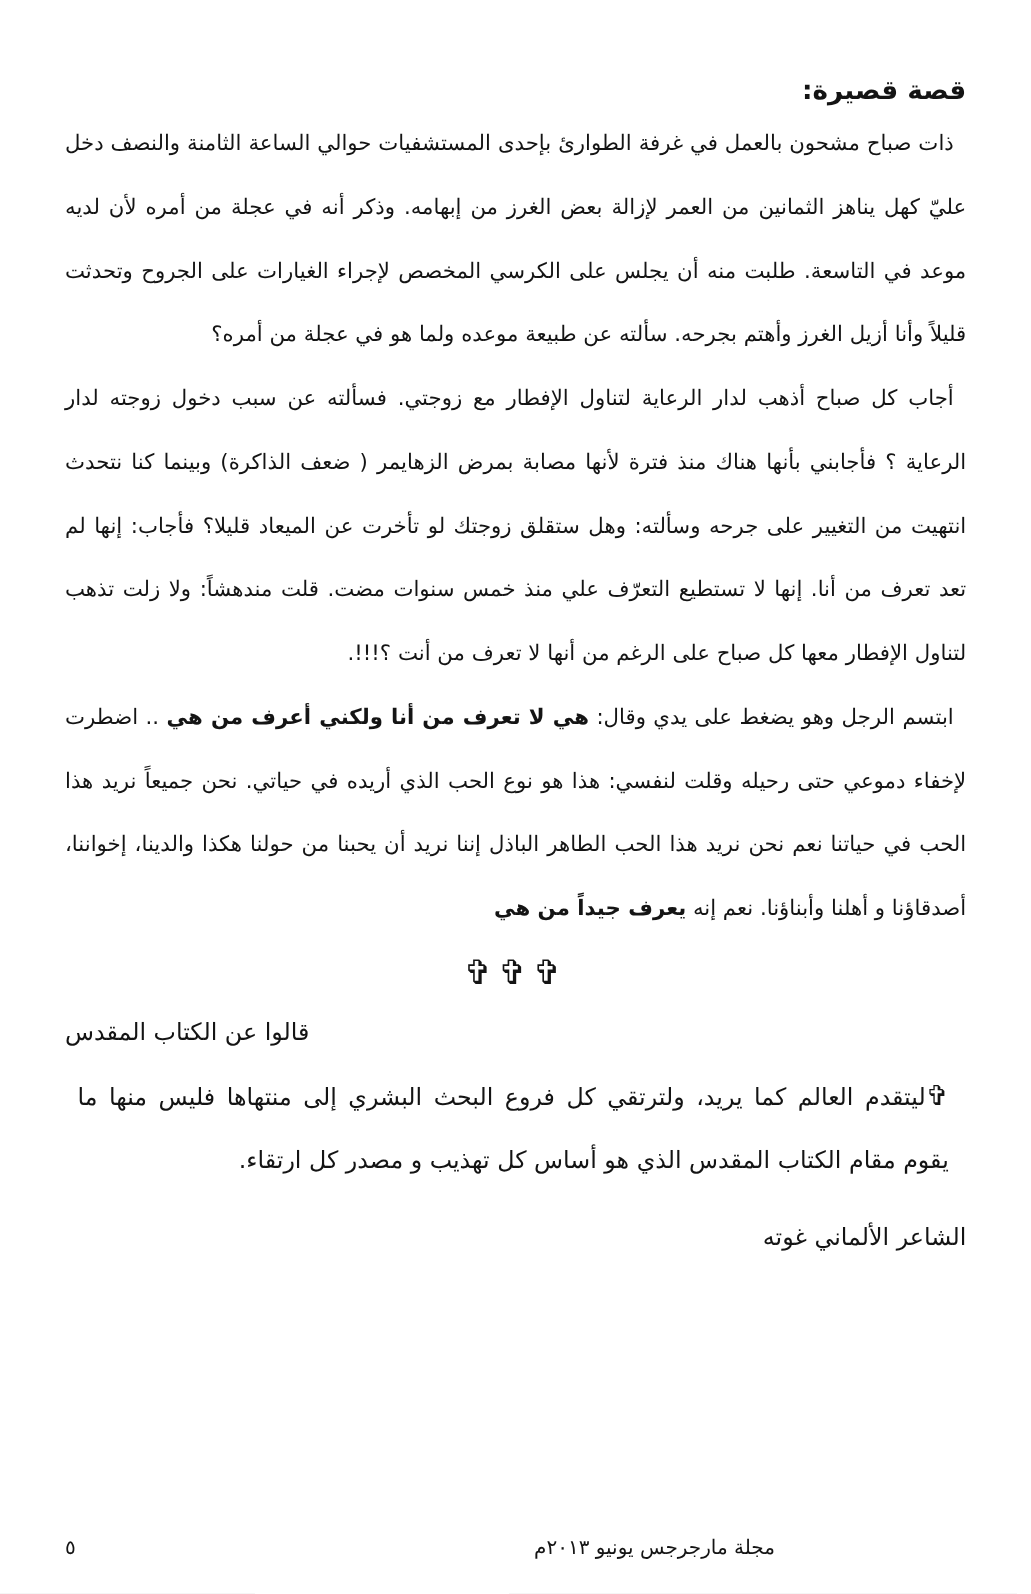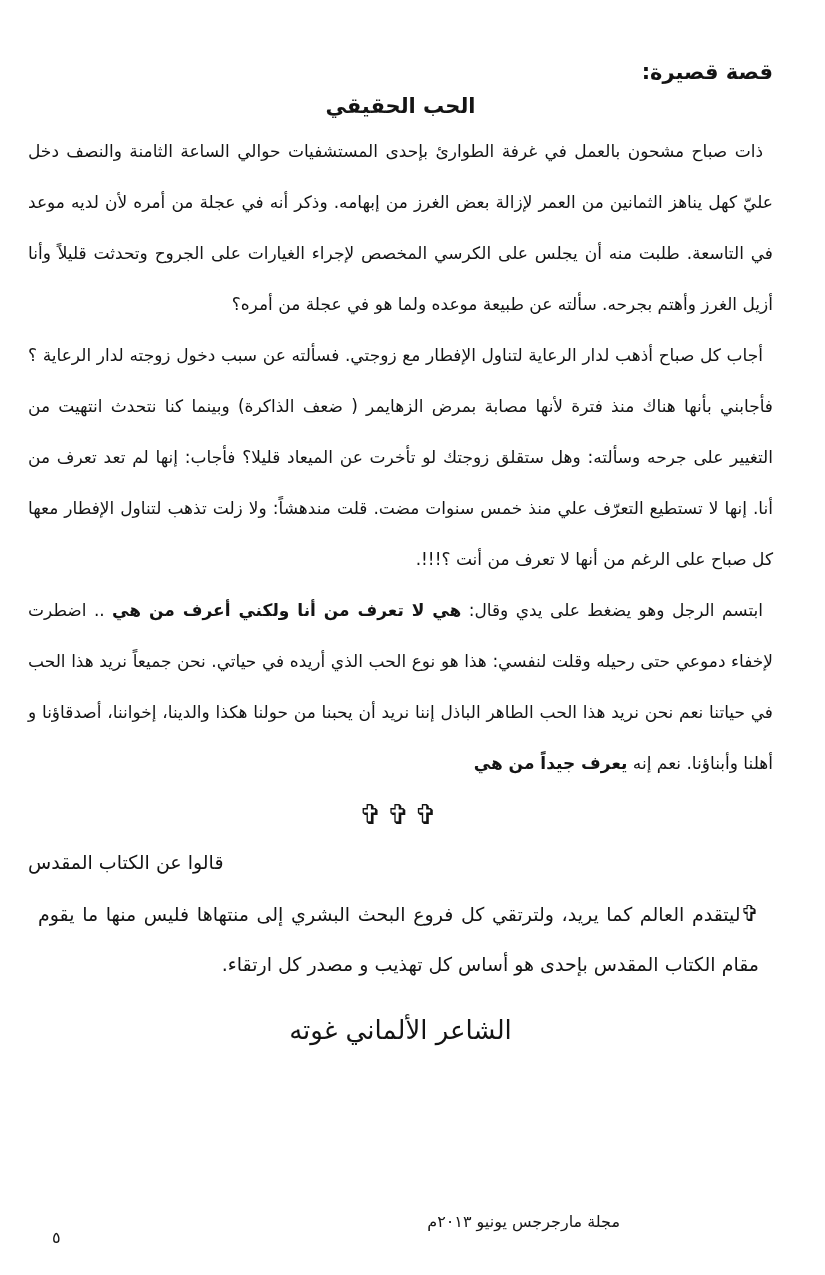--- a/index.html
+++ b/index.html
@@ -6,21 +6,21 @@
   .page{
     position:relative;
     width:825px;height:1275px;
     margin:0 auto;
     background:#ffffff;
     color:#141414;
     font-family:"DejaVu Sans", sans-serif;
     direction:rtl;
     overflow:hidden;
   }
-  .content{padding:60px 52px 0 28px;}
+  .content{padding:60px 52px 0 52px;}
   .kicker{
     font-weight:bold;
     font-size:21px;
     text-align:right;
     margin:0 0 6px 0;
   }
   .title{
     font-weight:bold;
     font-size:21px;
     text-align:center;
@@ -52,58 +52,57 @@
     text-align:justify;
     margin:16px 0 0 0;
     padding-right:14px;
     padding-left:10px;
   }
   .quote .cross-bullet{
     font-size:22px;
     font-weight:bold;
   }
   .attribution{
-    font-size:26px;
-    text-align:center;
+    font-size:19px;
+    text-align:right;
     margin:26px 0 0 0;
   }
   .footer-journal{
     position:absolute;
-    bottom:44px;
+    bottom:28px;
     right:205px;
     font-size:16px;
   }
   .page-num{
     position:absolute;
     bottom:28px;
     left:52px;
     font-size:16px;
   }
 </style>
 </head>
 <body>
 
 <div class="page">
   <div class="content">
 
     <p class="kicker">قصة قصيرة:</p>
 
-    <h1 class="title">الحب الحقيقي</h1>
 
     <div class="story">
       <p>ذات صباح مشحون بالعمل في غرفة الطوارئ بإحدى المستشفيات حوالي الساعة الثامنة والنصف دخل عليّ كهل يناهز الثمانين من العمر لإزالة بعض الغرز من إبهامه. وذكر أنه في عجلة من أمره لأن لديه موعد في التاسعة. طلبت منه أن يجلس على الكرسي المخصص لإجراء الغيارات على الجروح وتحدثت قليلاً وأنا أزيل الغرز وأهتم بجرحه. سألته عن طبيعة موعده ولما هو في عجلة من أمره؟</p>
       <p>أجاب كل صباح أذهب لدار الرعاية لتناول الإفطار مع زوجتي. فسألته عن سبب دخول زوجته لدار الرعاية ؟  فأجابني بأنها هناك منذ فترة لأنها مصابة بمرض الزهايمر ( ضعف الذاكرة) وبينما كنا نتحدث انتهيت من التغيير على جرحه وسألته: وهل ستقلق زوجتك لو تأخرت عن الميعاد قليلا؟  فأجاب: إنها لم تعد تعرف من أنا. إنها لا تستطيع التعرّف علي منذ خمس سنوات مضت. قلت مندهشاً: ولا زلت تذهب لتناول الإفطار معها كل صباح على الرغم من أنها لا تعرف من أنت ؟!!!.</p>
       <p><span>ابتسم الرجل وهو يضغط على يدي وقال: </span><span class="b">هي لا تعرف من أنا ولكني أعرف من هي</span><span> .. اضطرت لإخفاء دموعي حتى رحيله وقلت لنفسي: هذا هو نوع الحب الذي أريده في حياتي. نحن جميعاً نريد هذا الحب في حياتنا نعم نحن نريد هذا الحب الطاهر الباذل إننا نريد أن يحبنا من حولنا هكذا والدينا، إخواننا، أصدقاؤنا و أهلنا وأبناؤنا.  نعم إنه </span><span class="b">يعرف جيداً من هي</span></p>
     </div>
 
     <div class="crosses">✞✞✞</div>
 
     <p class="section-heading">قالوا عن الكتاب المقدس</p>
 
-    <p class="quote"><span class="cross-bullet">✞</span><span>ليتقدم العالم كما يريد، ولترتقي كل فروع البحث البشري إلى منتهاها فليس منها ما يقوم مقام الكتاب المقدس بإحدى هو أساس كل تهذيب و مصدر كل ارتقاء.</span></p>
+    <p class="quote"><span class="cross-bullet">✞</span><span>ليتقدم العالم كما يريد، ولترتقي كل فروع البحث البشري إلى منتهاها فليس منها ما يقوم مقام الكتاب المقدس الذي هو أساس كل تهذيب و مصدر كل ارتقاء.</span></p>
 
     <p class="attribution">الشاعر الألماني غوته</p>
 
   </div>
 
   <div class="footer-journal">مجلة مارجرجس يونيو ٢٠١٣م</div>
   <div class="page-num">٥</div>
 </div>
 
 </body></html>

